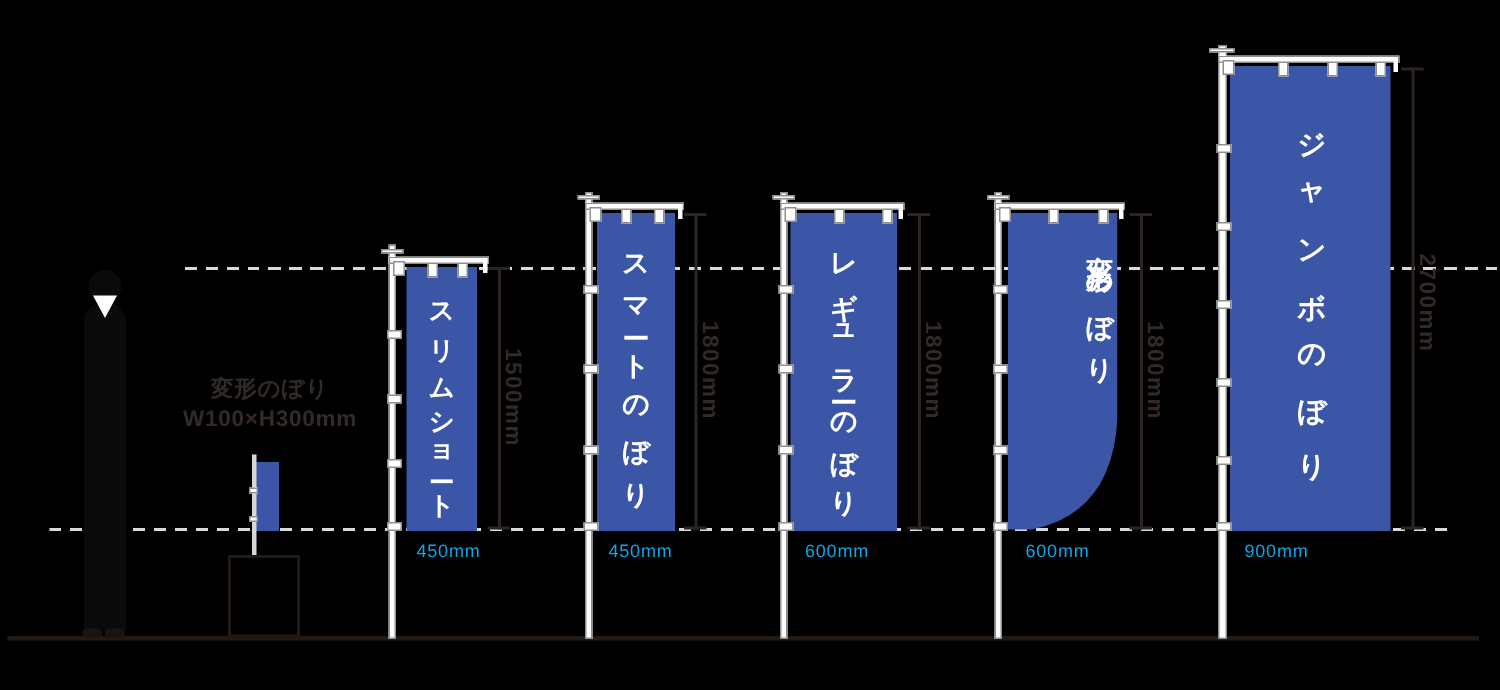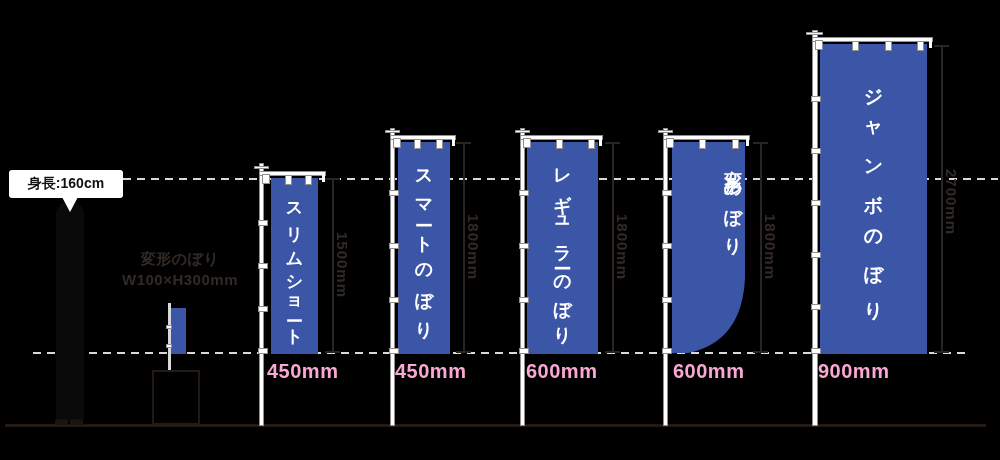--- a/index.html
+++ b/index.html
@@ -27,21 +27,21 @@
     font-family:"Liberation Sans",sans-serif;white-space:nowrap;
   }
   
   .mline{position:absolute;width:2px;background:#2c2420;z-index:2;}
   .mcap{position:absolute;width:15px;height:2px;background:#2c2420;z-index:2;}
   .mlabel{
     position:absolute;color:#322a26;font-weight:bold;font-size:15px;white-space:nowrap;
     transform:translate(-50%,-50%) rotate(90deg);z-index:2;letter-spacing:1px;
   }
   .wlabel{
-    position:absolute;color:#f9a8d4;font-weight:bold;font-size:20px;height:18px;
+    position:absolute;color:#0ea5e9;font-weight:normal;font-size:12px;height:18px;
     text-align:center;letter-spacing:0.5px;z-index:2;
   }
   
   .bubble{
     position:absolute;left:9px;top:170px;width:114px;height:28px;background:#ffffff;border-radius:3px;
     display:flex;align-items:center;justify-content:center;z-index:8;
     color:#111;font-weight:bold;font-size:14px;white-space:nowrap;
   }
   .bubble-tail{
     position:absolute;left:62px;top:197px;width:0;height:0;z-index:8;
@@ -69,23 +69,20 @@
 
   <div class="groundline" style="left:5px;top:424px;width:981px;"></div>
 
   <div>
     <div class="head"></div>
     <div class="body"></div>
     <div class="foot" style="left:55px;top:419px;"></div>
     <div class="foot" style="left:70px;top:419px;"></div>
   </div>
 
-  <div class="bubble">
-    <span>身長:160cm</span>
-  </div>
   <div class="bubble-tail"></div>
 
   <div>
     <div class="minilabel" style="left:130px;top:250px;width:100px;">変形のぼり</div>
     <div class="minilabel" style="left:118px;top:271px;width:124px;">W100×H300mm</div>
     <div class="minipole"></div>
     <div class="minibanner"></div>
     <div class="minitab" style="left:166px;top:325px;"></div>
     <div class="minitab" style="left:166px;top:344px;"></div>
     <div class="table"></div>

